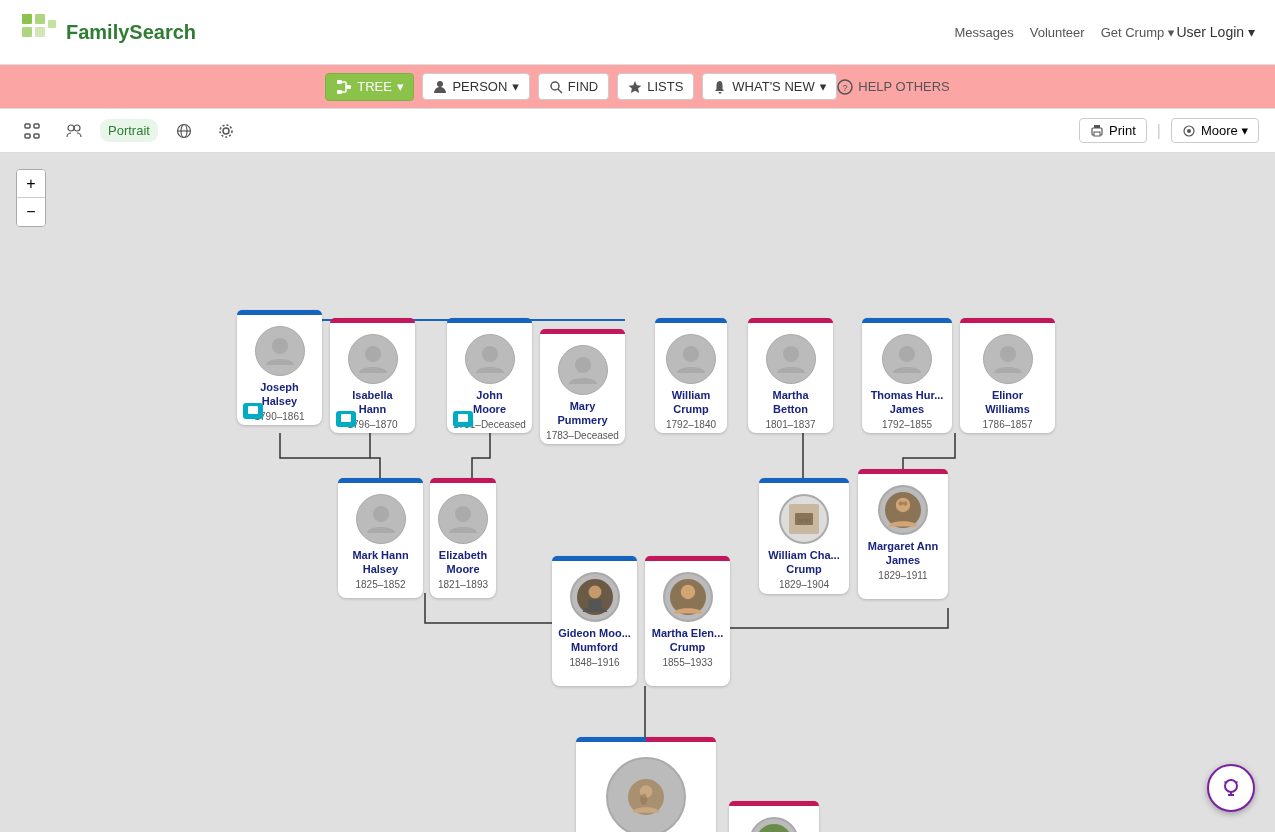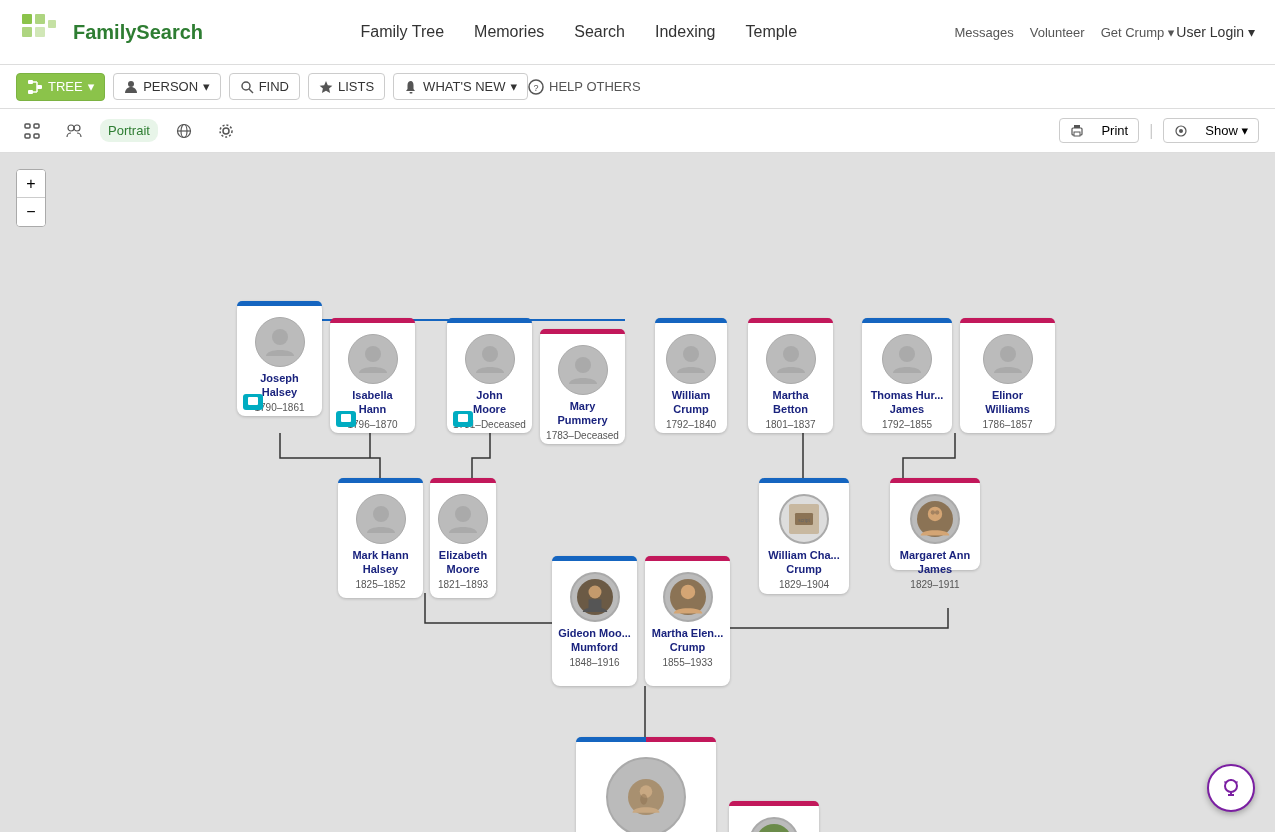--- a/index.html
+++ b/index.html
@@ -21,21 +21,20 @@
       gap: 6px;
     }
     .logo-icon {
       width: 40px;
       height: 40px;
     }
     .logo-text {
       font-size: 20px;
       color: #2e7d32;
       font-weight: bold;
-      margin-left: 7px;
     }
     .main-menu {
       display: flex;
       gap: 30px;
       align-items: center;
     }
     .main-menu a {
       text-decoration: none;
       color: #333;
       font-size: 16px;
@@ -54,25 +53,25 @@
     }
     .top-right-links span { cursor: pointer; }
     .user-login {
       font-size: 14px;
       color: #333;
       cursor: pointer;
     }
 
     
     .second-nav {
-      background: #ffffff;
+      background: #fca5a5;
       border-bottom: 1px solid #ddd;
       display: flex;
       align-items: center;
-      justify-content: flex-start;
+      justify-content: center;
       padding: 0 16px;
       height: 44px;
     }
     .second-nav-left {
       display: flex;
       gap: 8px;
       align-items: center;
     }
     .nav-btn {
       display: flex;
@@ -133,21 +132,21 @@
       border-radius: 9px;
     }
     .toolbar-right {
       display: flex;
       align-items: center;
       gap: 10px;
     }
     .print-btn, .show-btn {
       display: flex;
       align-items: center;
-      gap: 17px;
+      gap: 5px;
       padding: 4px 10px;
       border: 1px solid #ccc;
       border-radius: 4px;
       background: white;
       cursor: pointer;
       font-size: 13px;
     }
     .toolbar-divider {
       color: #ccc;
       font-size: 16px;
@@ -282,27 +281,20 @@
     <svg class="logo-icon" viewBox="0 0 40 40">
       <rect x="2" y="2" width="10" height="10" fill="#8bc34a" rx="1"></rect>
       <rect x="15" y="2" width="10" height="10" fill="#8bc34a" rx="1" opacity="0.7"></rect>
       <rect x="2" y="15" width="10" height="10" fill="#8bc34a" rx="1" opacity="0.7"></rect>
       <rect x="15" y="15" width="10" height="10" fill="#8bc34a" rx="1" opacity="0.4"></rect>
       <rect x="28" y="8" width="8" height="8" fill="#8bc34a" rx="1" opacity="0.5"></rect>
     </svg>
     <span class="logo-text">FamilySearch</span>
   </div>
 
-  <nav class="main-menu">
-    <a href="#">Family Tree</a>
-    <a href="#">Memories</a>
-    <a href="#">Search</a>
-    <a href="#">Indexing</a>
-    <a href="#">Temple</a>
-  </nav>
 
   <div class="top-right">
     <div class="top-right-links">
       <span>Messages</span>
       <span>Volunteer</span>
       <span>Get Crump ▾</span>
     </div>
     <div class="user-login">User Login ▾</div>
   </div>
 </div>
@@ -409,21 +401,21 @@
           <rect x="4" y="8" width="6" height="4" fill="white" stroke="#555" stroke-width="1"></rect>
         </svg>
       <span>Print</span>
     </button>
     <span class="toolbar-divider">|</span>
     <button class="show-btn">
       <svg width="14" height="14" viewBox="0 0 14 14">
           <circle cx="7" cy="7" r="5" stroke="#555" stroke-width="1.2" fill="none"></circle>
           <circle cx="7" cy="7" r="2" fill="#555"></circle>
         </svg>
-      <span>Show ▾</span>
+      <span>Moore ▾</span>
     </button>
   </div>
 </div>
 
 <div class="tree-canvas">
 
   <div class="zoom-controls">
     <button class="zoom-btn">+</button>
     <button class="zoom-btn">−</button>
   </div>
@@ -444,21 +436,21 @@
 
     <path d="M 955 280 L 955 305 L 903 305 L 903 325" fill="none" stroke="#333" stroke-width="1.5"></path>
 
     <path d="M 948 455 L 948 475 L 690 475 L 690 403" fill="none" stroke="#333" stroke-width="1.5"></path>
 
     <path d="M 645 533 L 645 560 L 645 584" fill="none" stroke="#333" stroke-width="1.5"></path>
 
     <path d="M 716 759 L 716 800 L 784 800 L 784 778" fill="none" stroke="#333" stroke-width="1.5"></path>
   </svg>
 
-  <div class="person-card" style="left:237px;top:148px;width:85px;height:115px;">
+  <div class="person-card" style="left:237px;top:157px;width:85px;height:115px;">
     <div class="top-bar male"></div>
     <div class="avatar">
       <svg viewBox="0 0 36 36">
           <circle cx="18" cy="13" r="8" fill="#aaa"></circle>
           <path d="M4 32c0-8 28-8 28 0" fill="#aaa"></path>
         </svg>
     </div>
     <div class="name">Joseph<br>Halsey</div>
     <div class="dates">1790–1861</div>
     <div class="badge">
@@ -598,21 +590,21 @@
       <svg viewBox="0 0 60 60" width="50" height="50">
           <rect x="5" y="5" width="50" height="50" fill="#c8b8a0" rx="3"></rect>
           <rect x="15" y="20" width="30" height="20" fill="#8B7355" rx="2"></rect>
           <text x="30" y="35" text-anchor="middle" font-size="8" fill="#666">script</text>
         </svg>
     </div>
     <div class="name">William Cha...<br>Crump</div>
     <div class="dates">1829–1904</div>
   </div>
 
-  <div class="person-card" style="left:858px;top:325px;width:90px;height:92px;margin-left:32px;">
+  <div class="person-card" style="left:858px;top:316px;width:90px;height:130px;">
     <div class="top-bar female"></div>
     <div class="avatar" style="border:2px solid #aaa;">
       <svg viewBox="0 0 50 50" width="46" height="46">
         <circle cx="25" cy="25" r="25" fill="#8B7355"></circle>
         <circle cx="25" cy="18" r="10" fill="#d4a574"></circle>
         <path d="M5 48c0-10 40-10 40 0" fill="#d4a574"></path>
         <circle cx="22" cy="16" r="3" fill="#333" opacity="0.3"></circle>
         <circle cx="28" cy="16" r="3" fill="#333" opacity="0.3"></circle>
       </svg>
     </div>

